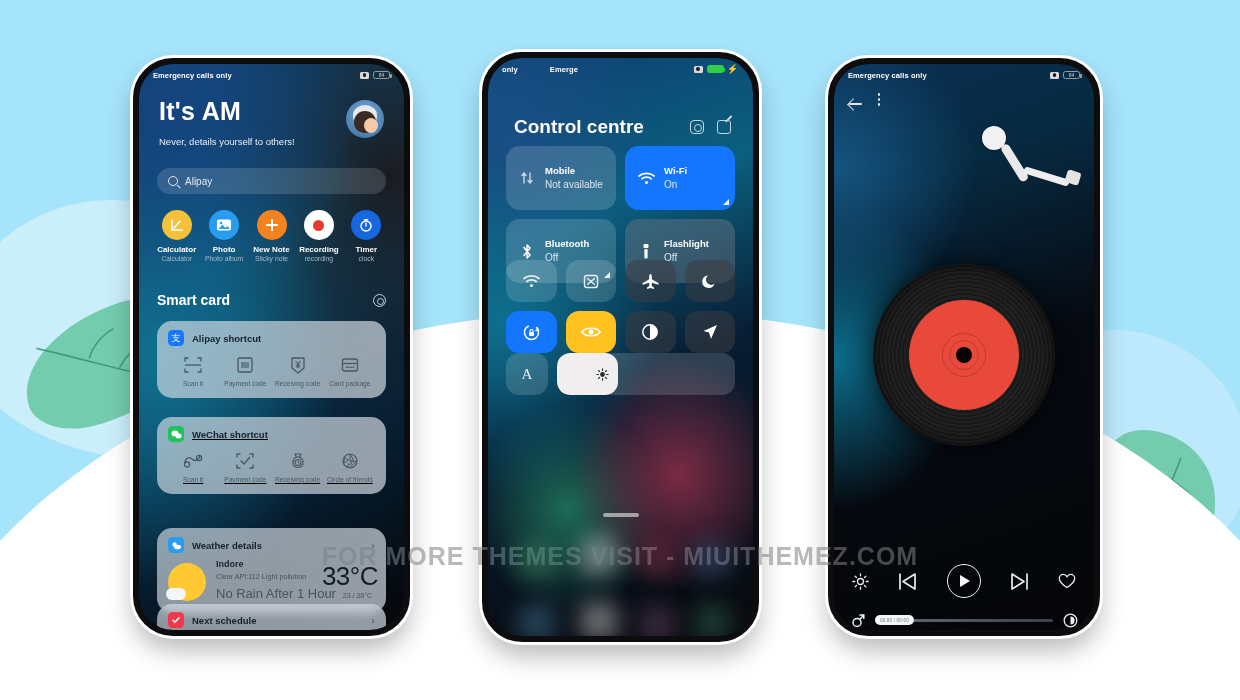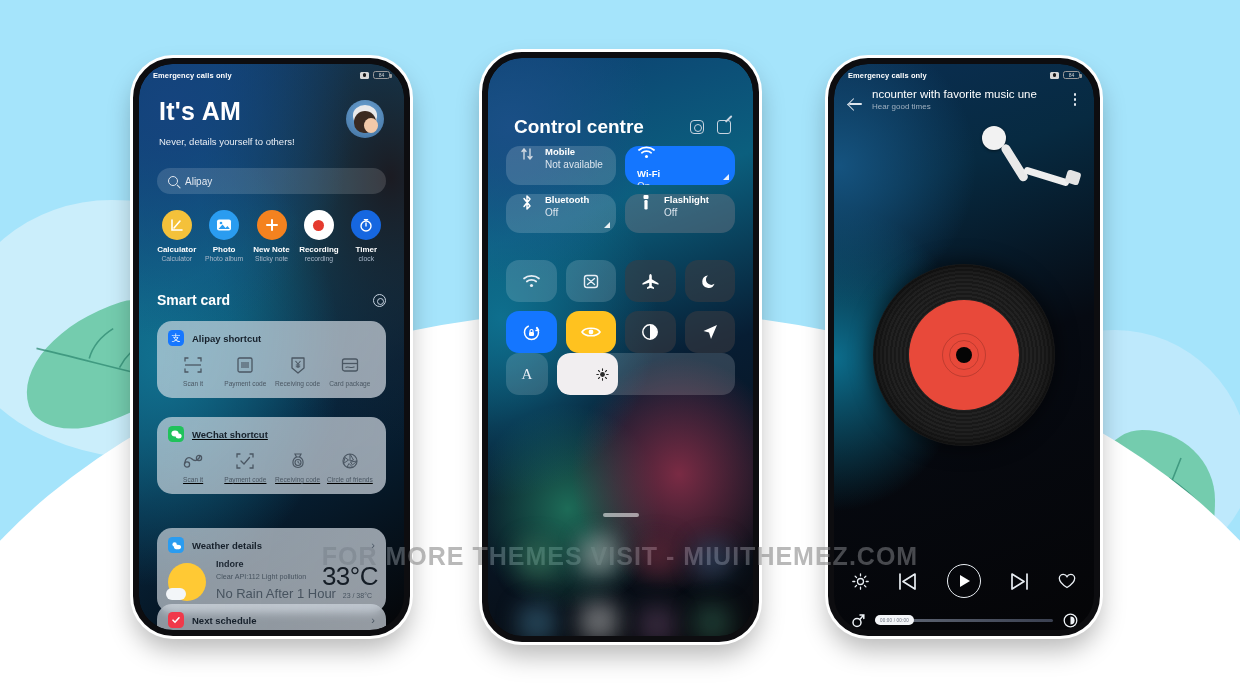--- a/index.html
+++ b/index.html
@@ -267,30 +267,30 @@
   .editicon:after{
     content:""; position:absolute; right:-2px; top:-2px; width:9px; height:1.5px;
     background:#c9d4e0; transform:rotate(-45deg); border-radius:1px;
   }
 
   .p2-bigtiles {
     position:absolute; left:18px; right:18px; top:88px;
     display:grid; grid-template-columns:1fr 1fr; gap:9px;
   }
   .bigtile {
-    height:39px; border-radius:14px; display:flex; align-items:flex-start; gap:9px;
+    height:64px; border-radius:14px; display:flex; align-items:center; gap:9px;
     padding:0 12px; position:relative; overflow:hidden;
   }
   .bigtile .tl { line-height:1.2; }
   .bigtile .tl .a { font-size:9.5px; font-weight:bold; color:#fff; }
   .bigtile .tl .b { font-size:10px; color:#dde6ef; margin-top:2px; }
   .bt-off   { background:rgba(255,255,255,.16); }
   .bt-off .a{ color:#cfd8e2; }
   .bt-off .b{ color:#aab6c3; }
-  .bt-on    { background:#1476FF;flex-direction:column; }
+  .bt-on    { background:#1476FF; }
   .bt-grey  { background:rgba(120,125,135,.42); }
   .bt-corner{
     position:absolute; right:6px; bottom:5px;
     width:0;height:0;border-style:solid;border-width:0 0 6px 6px;
     border-color:transparent transparent #ffffff transparent; opacity:.9;
   }
   .bigtile .ti { width:18px; display:flex; justify-content:center; flex:none; }
 
   .p2-grid {
     position:absolute; left:18px; right:18px; top:202px;
@@ -704,20 +704,31 @@
       <i style="left:30px; top:12px; background:#3f7a5e"></i>
       <i style="left:92px; top:8px;  background:#c2c2c2"></i>
       <i style="left:150px;top:10px; background:#6d2c3c"></i>
       <i style="left:205px;top:12px; background:#2f4f6d"></i>
       <i style="left:30px; top:76px; background:#3c6f8a"></i>
       <i style="left:92px; top:74px; background:#bdbdbd"></i>
       <i style="left:150px;top:78px; background:#5a3f5e"></i>
       <i style="left:205px;top:76px; background:#2d5d4c"></i>
     </div>
 
+    <div class="statusbar">
+      <div style="display:flex; gap:32px">
+        <div class="sb-text">only</div>
+        <div class="sb-text">Emerge</div>
+      </div>
+      <div class="sb-right">
+        <div class="sb-cam"></div>
+        <div class="sb-batt green"></div>
+        <div class="sb-bolt">⚡</div>
+      </div>
+    </div>
 
     <div class="p2-title">Control centre</div>
     <div class="p2-acts">
       <div class="hexgear"></div>
       <div class="editicon"></div>
     </div>
 
     <div class="p2-bigtiles">
       <div class="bigtile bt-off">
         <div class="ti">
@@ -852,24 +863,20 @@
     <div class="statusbar">
       <div class="sb-text">Emergency calls only</div>
       <div class="sb-right">
         <div class="sb-cam"></div>
         <div class="sb-batt">84</div>
       </div>
     </div>
 
     <div class="p3-top">
       <div class="back-arrow"></div>
-      <div class="p3-titles">
-        <div class="p3-t1">ncounter with favorite music une</div>
-        <div class="p3-t2">Hear good times</div>
-      </div>
       <div class="dots3">
         <span></span>
           <span></span>
           <span></span>
       </div>
     </div>
 
     <div class="tonearm">
       <div class="pivot"></div>
       <div class="arm1"></div>

